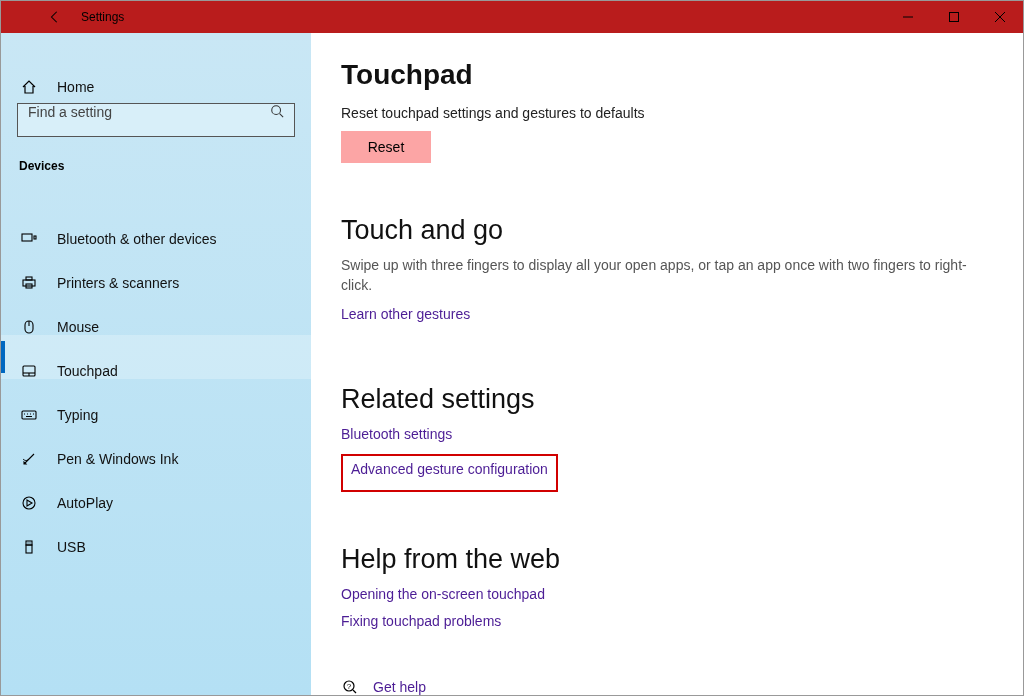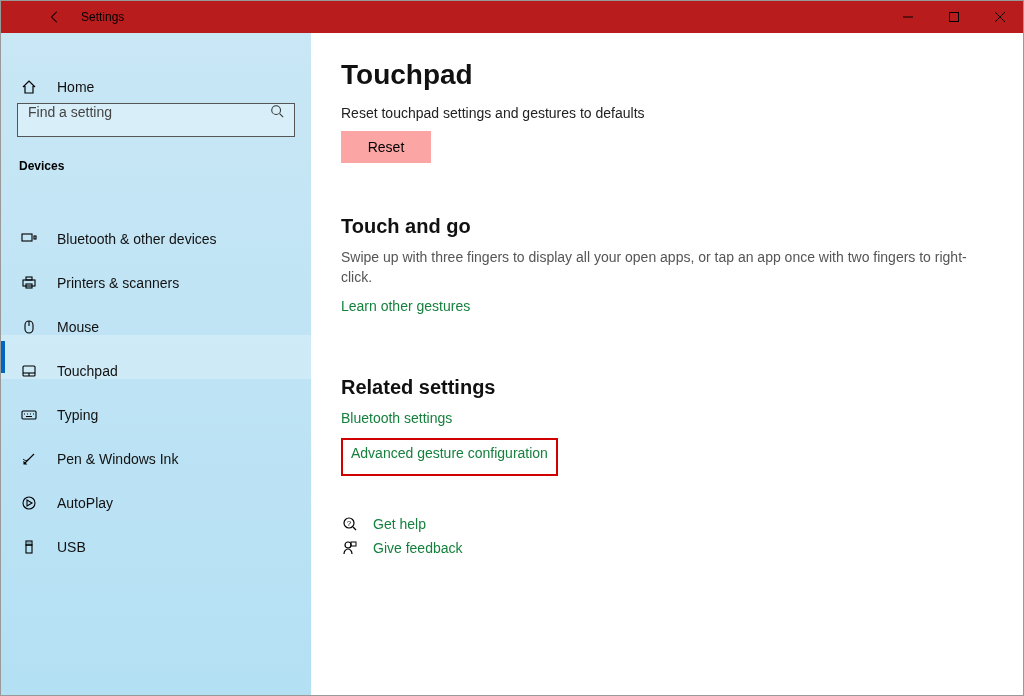--- a/index.html
+++ b/index.html
@@ -27,23 +27,23 @@
 .search-box .sicon { color: #333; }
 
 .side-heading { font-weight: 600; font-size: 12px; padding: 10px 18px 18px 18px; }
 
 .content { flex: 1; padding: 26px 30px; overflow: auto; }
 .content h1 { font-size: 28px; font-weight: 600; color: #111; margin-bottom: 14px; }
 .content .desc { font-size: 14px; color: #222; margin-bottom: 10px; }
 .reset-btn { height: 32px; width: 90px; background: #fca5a5; border: none; font-size: 14px; cursor: pointer; }
 
 .section { margin-top: 52px; }
-.section h2 { font-size: 20px; font-weight: 700; color: #111; margin-bottom: 10px; }
+.section h2 { font-size: 27px; font-weight: 400; color: #111; margin-bottom: 10px; }
 .section .body { font-size: 14px; color: #555; margin-bottom: 10px; line-height: 1.4; }
-.link { font-size: 14px; color: #15803d; cursor: pointer; display: inline-block; margin-bottom: 10px; }
+.link { font-size: 14px; color: #4c1d95; cursor: pointer; display: inline-block; margin-bottom: 10px; }
 .link-row { display: flex; align-items: center; gap: 14px; margin-bottom: 8px; }
 .link-row .icn { width: 18px; display:flex; justify-content:center; }
 
 .highlight-box { border: 2.5px solid #d10000; padding: 4px 8px 12px 8px; display: inline-block; margin-top: 2px; }
 
 </style>
 </head>
 <body>
 
 <div class="titlebar">
@@ -194,20 +194,25 @@
     </div>
 
     <div class="section">
       <h2>Related settings</h2>
       <div><span class="link">Bluetooth settings</span></div>
       <div class="highlight-box">
         <span class="link" style="margin-bottom:0">Advanced gesture configuration</span>
       </div>
     </div>
 
+    <div class="section">
+      <h2>Help from the web</h2>
+      <div><span class="link">Opening the on-screen touchpad</span></div>
+      <div><span class="link">Fixing touchpad problems</span></div>
+    </div>
 
     <div class="section" style="margin-top:40px">
       <div class="link-row">
         <span class="icn">
             <svg width="16" height="16" viewBox="0 0 16 16">
               <circle cx="7" cy="7" r="5" stroke="#000" stroke-width="1.2" fill="none"></circle>
               <text x="7" y="10" font-size="8" text-anchor="middle" fill="#000">?</text>
               <path d="M11 11 L14 14" stroke="#000" stroke-width="1.2"></path>
             </svg>
           </span>

